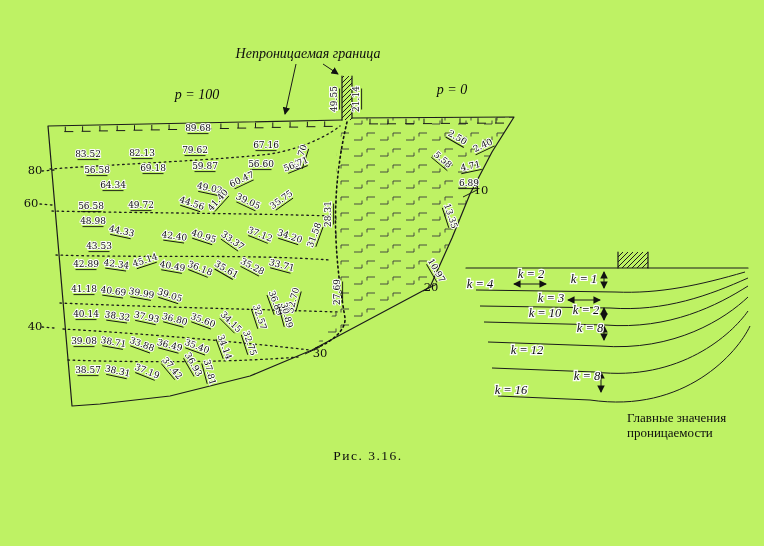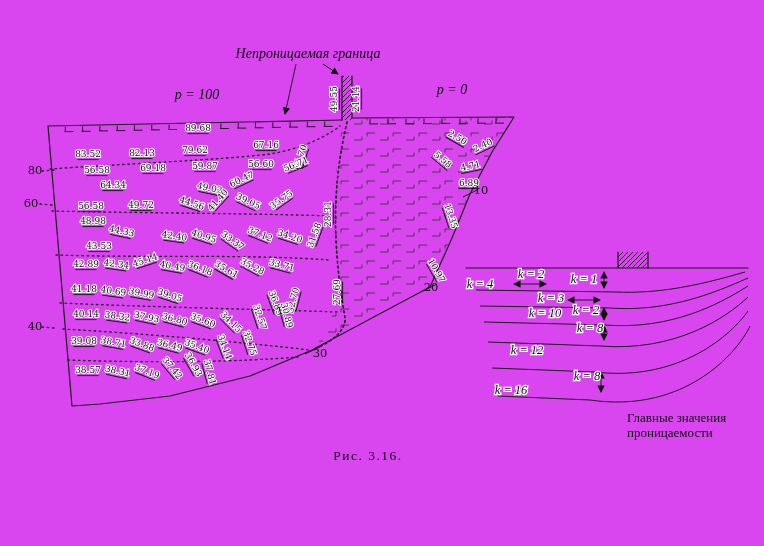--- a/index.html
+++ b/index.html
@@ -1,16 +1,16 @@
 <!DOCTYPE html>
 <html><head>
 <meta charset="utf-8">
 <style>
   html,body{margin:0;padding:0;background:#f6f6f4;}
-  .stage{position:relative;width:764px;height:546px;background:#d946ef;overflow:hidden;
+  .stage{position:relative;width:764px;height:546px;background:#bef264;overflow:hidden;
          font-family:"Liberation Serif", serif;}
   svg{position:absolute;left:0;top:0;}
   .ln{stroke:#1b1b1b;stroke-width:1.2;fill:none;stroke-linecap:round;stroke-linejoin:round;}
   .thin{stroke:#1b1b1b;stroke-width:1;fill:none;}
   .dot{stroke:#1b1b1b;stroke-width:1.3;fill:none;stroke-dasharray:1.6 3.6;stroke-linecap:round;}
   .dotsep{stroke:#111;stroke-width:1.6;fill:none;stroke-dasharray:1.8 3.2;stroke-linecap:round;}
   .fv{font:9px "DejaVu Serif", serif;fill:#101010;paint-order:stroke;stroke:#fcfcfb;stroke-width:2px;}
   .uline{stroke:#101010;stroke-width:.9;}
   .cl{font:11.5px "DejaVu Serif", serif;fill:#101010;}
   .kv{font:italic 12.5px "Liberation Serif", serif;fill:#0d0d0d;paint-order:stroke;stroke:#fcfcfb;stroke-width:2.5px;}

